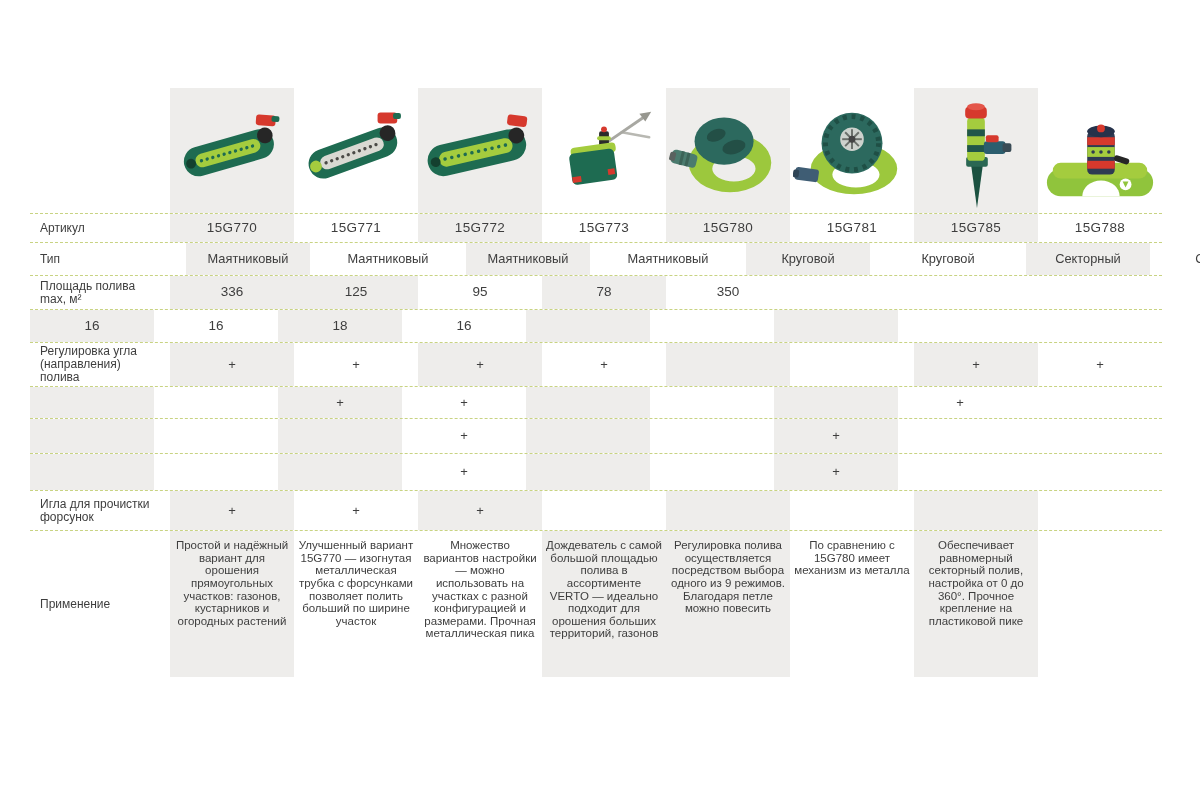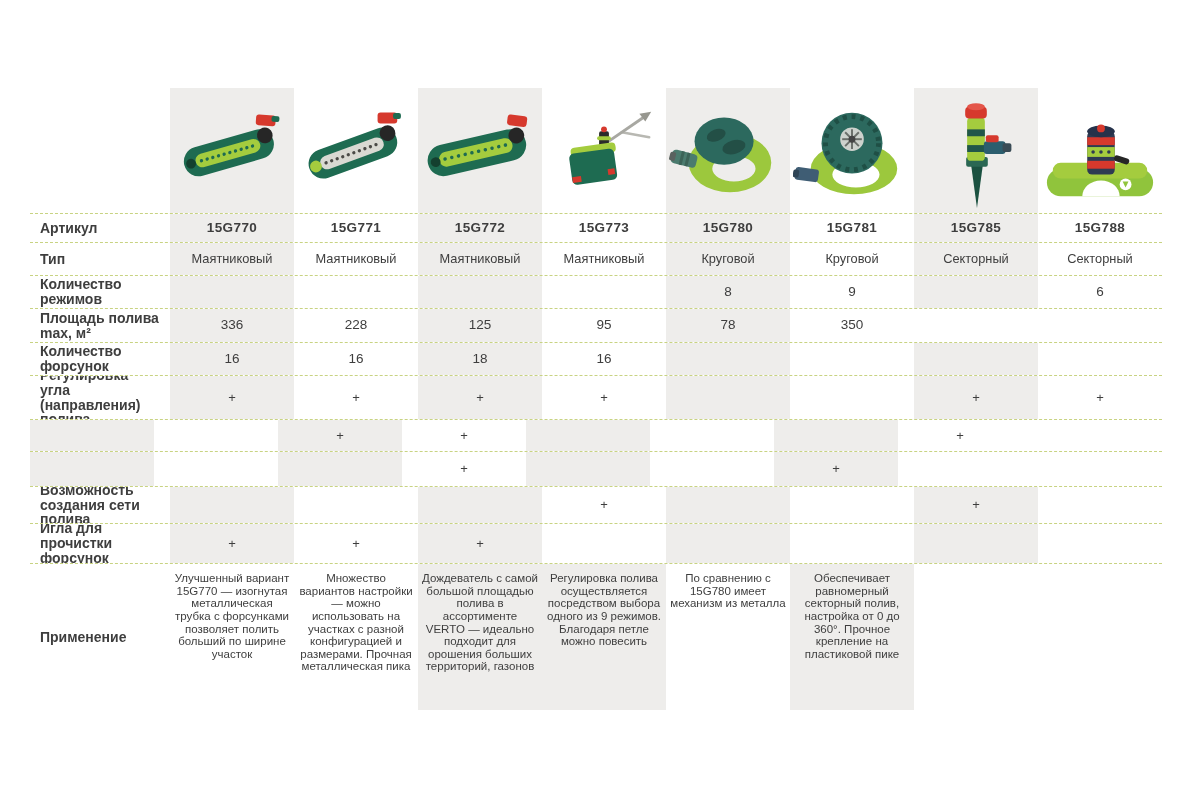--- a/index.html
+++ b/index.html
@@ -17,29 +17,29 @@
   .row-nozzles{height:33px}
   .row-angle{height:44px}
   .row-width{height:32px}
   .row-pressure{height:35px}
   .row-network{height:37px}
   .row-needle{height:40px}
   .row-application{height:147px}
   .cell{box-sizing:border-box;overflow:hidden;}
   .label-cell{
     width:140px;flex:none;display:flex;align-items:center;
-    padding:0 10px 0 10px;font-size:14px;line-height:1.06;font-weight:bold;
+    padding:0 10px 0 10px;font-size:12px;line-height:1.06;
   }
   .val-cell{
     width:124px;flex:none;display:flex;align-items:center;justify-content:center;
     font-size:13.5px;text-align:center;line-height:1.05;
   }
   .shade{background:#eeedeb;}
-  .row-article .val-cell{font-weight:bold;font-size:13.5px;letter-spacing:.4px;}
-  .row-type .val-cell{font-size:12.8px;}
+  .row-article .val-cell{font-weight:normal;font-size:13.5px;letter-spacing:.4px;}
+  .row-type .val-cell{font-size:12.8px;margin-left:16px;}
   .row-angle .val-cell,.row-width .val-cell,.row-pressure .val-cell,
   .row-network .val-cell,.row-needle .val-cell{font-size:13px;}
   .row-application .val-cell{
     align-items:flex-start;padding:8px 4px 0 4px;font-size:11.5px;line-height:1.1;
   }
   .img-cell{display:flex;align-items:center;justify-content:center;}
   svg{display:block;}
 </style>
 </head>
 <body>
@@ -227,42 +227,29 @@
         <div class="cell label-cell">Тип</div>
         <div class="cell val-cell shade">Маятниковый</div>
         <div class="cell val-cell">Маятниковый</div>
         <div class="cell val-cell shade">Маятниковый</div>
         <div class="cell val-cell">Маятниковый</div>
         <div class="cell val-cell shade">Круговой</div>
         <div class="cell val-cell">Круговой</div>
         <div class="cell val-cell shade">Секторный</div>
         <div class="cell val-cell">Секторный</div>
       </div>
-      <div class="row row-modes">
-        <div class="cell label-cell">Количество режимов</div>
-        <div class="cell val-cell shade"></div>
-        <div class="cell val-cell"></div>
-        <div class="cell val-cell shade"></div>
-        <div class="cell val-cell"></div>
-        <div class="cell val-cell shade">8</div>
-        <div class="cell val-cell">9</div>
-        <div class="cell val-cell shade"></div>
-        <div class="cell val-cell">6</div>
-      </div>
       <div class="row row-area">
         <div class="cell label-cell">Площадь полива max, м²</div>
         <div class="cell val-cell shade">336</div>
-        <div class="cell val-cell">228</div>
         <div class="cell val-cell shade">125</div>
         <div class="cell val-cell">95</div>
         <div class="cell val-cell shade">78</div>
         <div class="cell val-cell">350</div>
       </div>
       <div class="row row-nozzles">
-        <div class="cell label-cell">Количество форсунок</div>
         <div class="cell val-cell shade">16</div>
         <div class="cell val-cell">16</div>
         <div class="cell val-cell shade">18</div>
         <div class="cell val-cell">16</div>
         <div class="cell val-cell shade"></div>
         <div class="cell val-cell"></div>
         <div class="cell val-cell shade"></div>
         <div class="cell val-cell"></div>
       </div>
       <div class="row row-angle">
@@ -290,21 +277,20 @@
         <div class="cell val-cell shade"></div>
         <div class="cell val-cell"></div>
         <div class="cell val-cell shade"></div>
         <div class="cell val-cell">+</div>
         <div class="cell val-cell shade"></div>
         <div class="cell val-cell"></div>
         <div class="cell val-cell shade">+</div>
         <div class="cell val-cell"></div>
       </div>
       <div class="row row-network">
-        <div class="cell label-cell">Возможность создания сети полива</div>
         <div class="cell val-cell shade"></div>
         <div class="cell val-cell"></div>
         <div class="cell val-cell shade"></div>
         <div class="cell val-cell">+</div>
         <div class="cell val-cell shade"></div>
         <div class="cell val-cell"></div>
         <div class="cell val-cell shade">+</div>
         <div class="cell val-cell"></div>
       </div>
       <div class="row row-needle">
@@ -313,20 +299,21 @@
         <div class="cell val-cell">+</div>
         <div class="cell val-cell shade">+</div>
         <div class="cell val-cell"></div>
         <div class="cell val-cell shade"></div>
         <div class="cell val-cell"></div>
         <div class="cell val-cell shade"></div>
         <div class="cell val-cell"></div>
       </div>
       <div class="row row-application">
         <div class="cell label-cell">Применение</div>
+        <div class="cell val-cell shade">Простой и надёжный вариант для орошения прямоугольных участков: газонов, кустарников и огородных растений</div>
         <div class="cell val-cell">Улучшенный вариант 15G770 — изогнутая металлическая трубка с форсунками позволяет полить больший по ширине участок</div>
         <div class="cell val-cell">Множество вариантов настройки — можно использовать на участках с разной конфигурацией и размерами. Прочная металлическая пика</div>
         <div class="cell val-cell shade">Дождеватель с самой большой площадью полива в ассортименте VERTO — идеально подходит для орошения больших территорий, газонов</div>
         <div class="cell val-cell shade">Регулировка полива осуществляется посредством выбора одного из 9 режимов. Благодаря петле можно повесить</div>
         <div class="cell val-cell">По сравнению с 15G780 имеет механизм из металла</div>
         <div class="cell val-cell shade">Обеспечивает равномерный секторный полив, настройка от 0 до 360°. Прочное крепление на пластиковой пике</div>
       </div>
     </div>
 </div>
 

